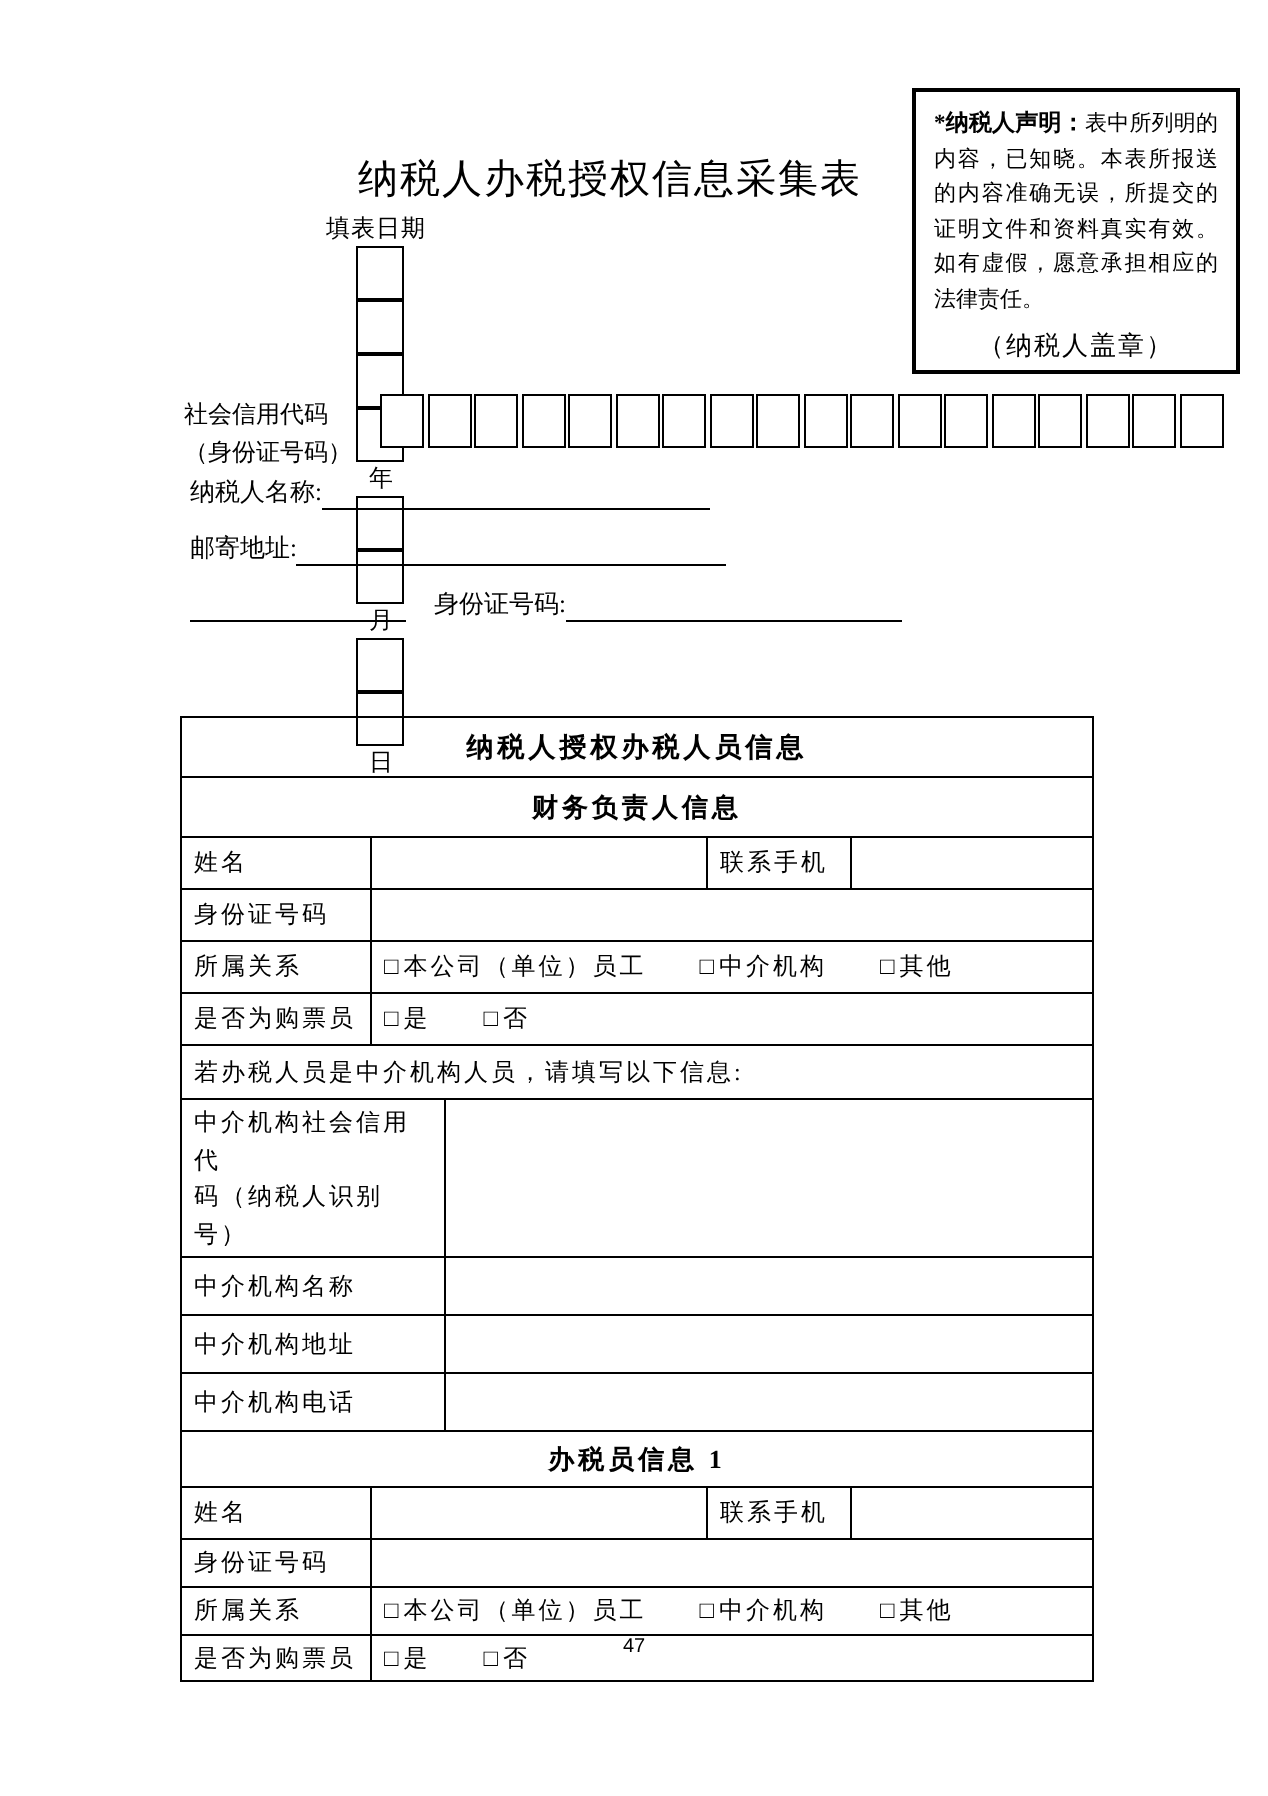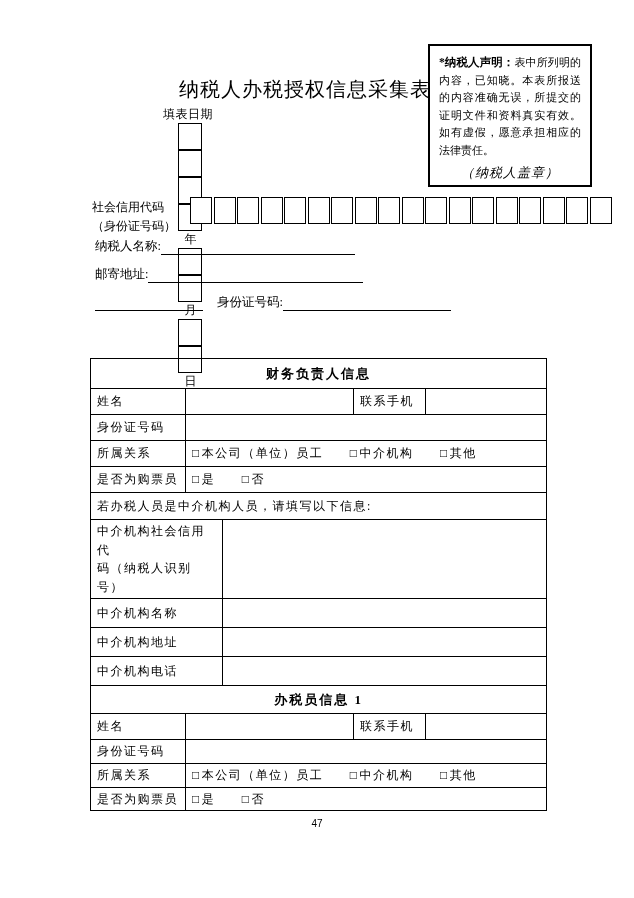--- a/index.html
+++ b/index.html
@@ -36,35 +36,34 @@
     width: 24px; height: 27px;
     border: 1.5px solid #000;
     margin-right: 3px;
     background: #fff;
   }
   .date-unit { margin: 0 6px 0 4px; }
 
   
   .decl-box {
     position: absolute;
-    left: 428px; top: 44px;
+    left: 456px; top: 44px;
     width: 164px; height: 143px;
     border: 2px solid #000;
     padding: 7px 9px 4px 9px;
     font-size: 11px;
     line-height: 1.6;
     text-align: justify;
   }
   .decl-heading { font-weight: bold; font-size: 11.5px; }
   .decl-stamp {
     text-align: center;
     font-size: 13px;
     letter-spacing: 1px;
     margin-top: 3px;
-    font-style: italic;
   }
 
   
   .cc-label {
     position: absolute;
     left: 92px; top: 198px;
     width: 96px;
     font-size: 12px;
     line-height: 1.55;
     text-align: left;
@@ -213,20 +212,23 @@
 
   <table class="auth-table">
     <colgroup>
       <col style="width:95px">
         <col style="width:37px">
         <col style="width:131px">
         <col style="width:72px">
         <col style="width:121px">
     </colgroup>
     <tbody>
+        <tr style="height:30px">
+      <td colspan="5" class="th1">纳税人授权办税人员信息</td>
+    </tr>
     <tr style="height:30px">
       <td colspan="5" class="th2">财务负责人信息</td>
     </tr>
     <tr style="height:26px">
       <td>姓名</td>
       <td colspan="2"></td>
       <td>联系手机</td>
       <td></td>
     </tr>
     <tr style="height:26px">

